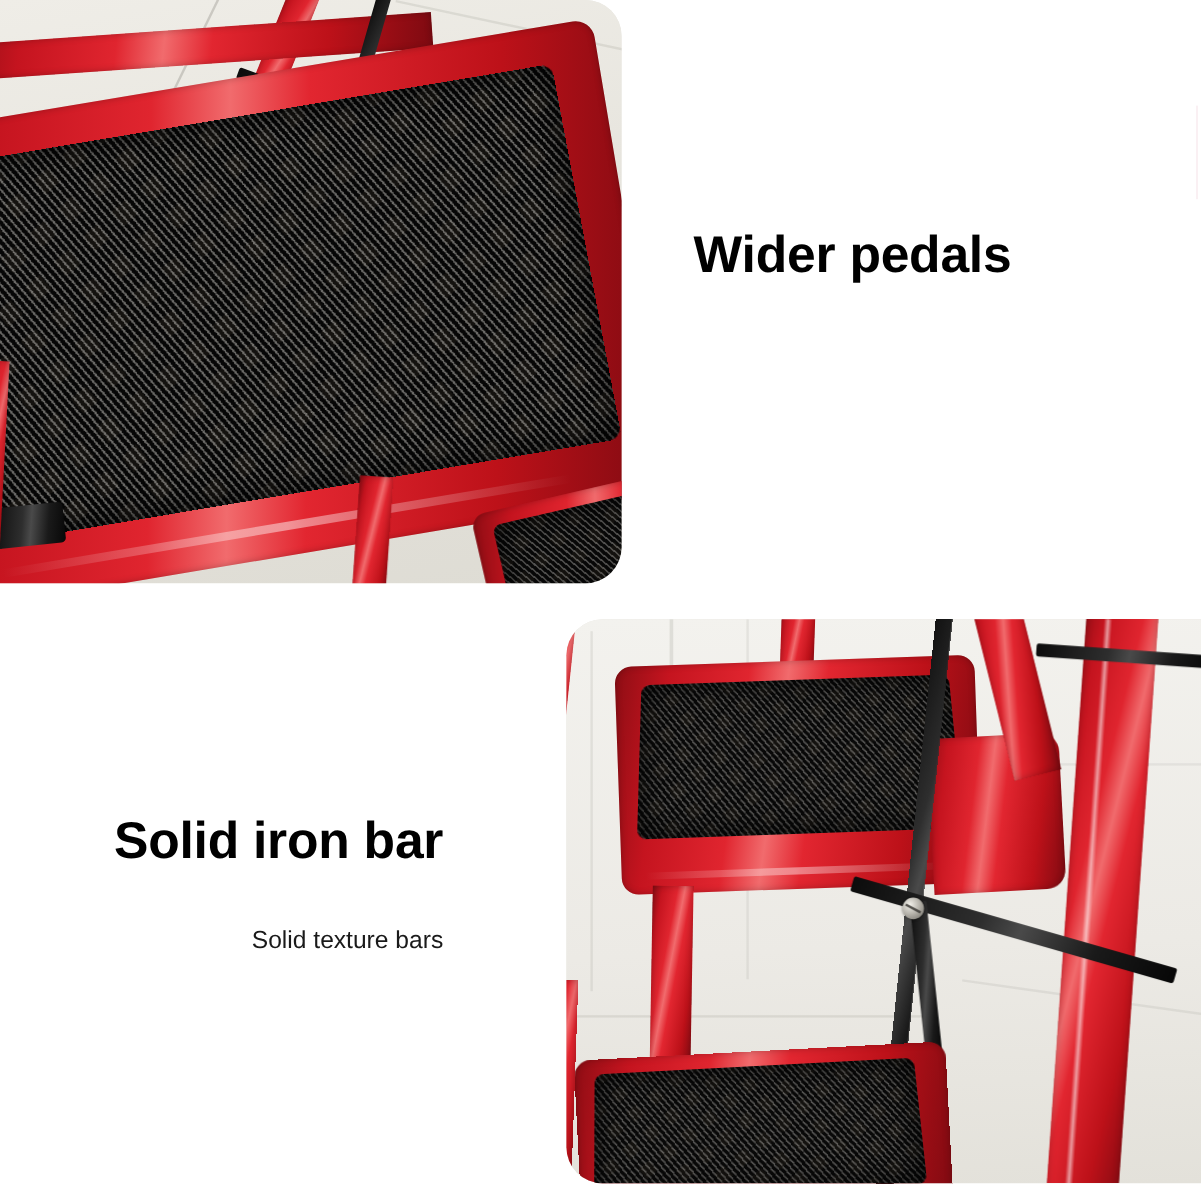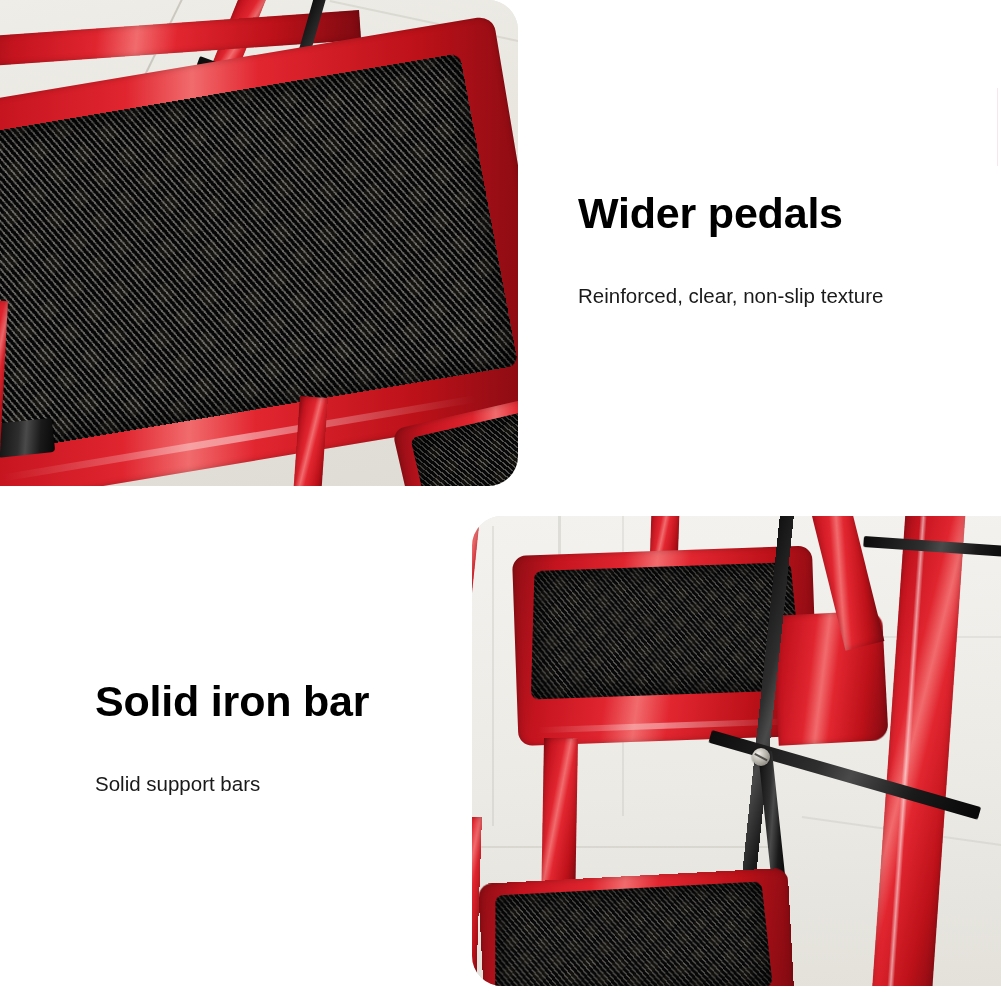--- a/index.html
+++ b/index.html
@@ -12,20 +12,21 @@
     font-family: "Liberation Sans", sans-serif;
     -webkit-font-smoothing: antialiased;
   }
 
   #page {
     position: relative;
     width: 1001px;
     height: 1001px;
     background: #ffffff;
     overflow: hidden;
+    text-align: right;
   }
 
   
   .photo-panel {
     position: absolute;
     overflow: hidden;
     background: #e8e6e0;
   }
   #panel-top {
     left: 0px;
@@ -215,26 +216,25 @@
       </div>
 
       <div class="blackbar" style="left:-6px; top:424px; width:58px; height:34px; border-radius:4px; transform:rotate(-6deg); transform-origin:top left;"></div>
 
       <div class="redbar" style="left:-14px; top:300px; width:22px; height:190px; transform:rotate(3deg); transform-origin:top left;"></div>
     </div>
   </div>
 
   <div class="text-block" id="text-wider-pedals">
     <h2 class="feature-heading">Wider pedals</h2>
-    <p class="feature-line l1">Reinforced, clear, non-slip texture</p>
   </div>
 
   <div class="text-block" id="text-solid-iron-bar">
     <h2 class="feature-heading">Solid iron bar</h2>
-    <p class="feature-line l1">Solid support bars</p>
+    <p class="feature-line l1">Solid texture bars</p>
   </div>
 
   <div class="photo-panel" id="panel-bottom">
     <div class="stage">
 
       <div class="bg-wall" style="background:linear-gradient(178deg,#f3f2ee 0%,#eceae5 58%,#e3e1da 100%);"></div>
 
       <div class="tile-line" style="left:20px; top:10px; width:2px; height:300px; opacity:.45;"></div>
       <div class="tile-line" style="left:86px; top:0px; width:3px; height:330px; opacity:.55;"></div>
       <div class="tile-line" style="left:150px; top:0px; width:2px; height:300px; opacity:.4;"></div>

